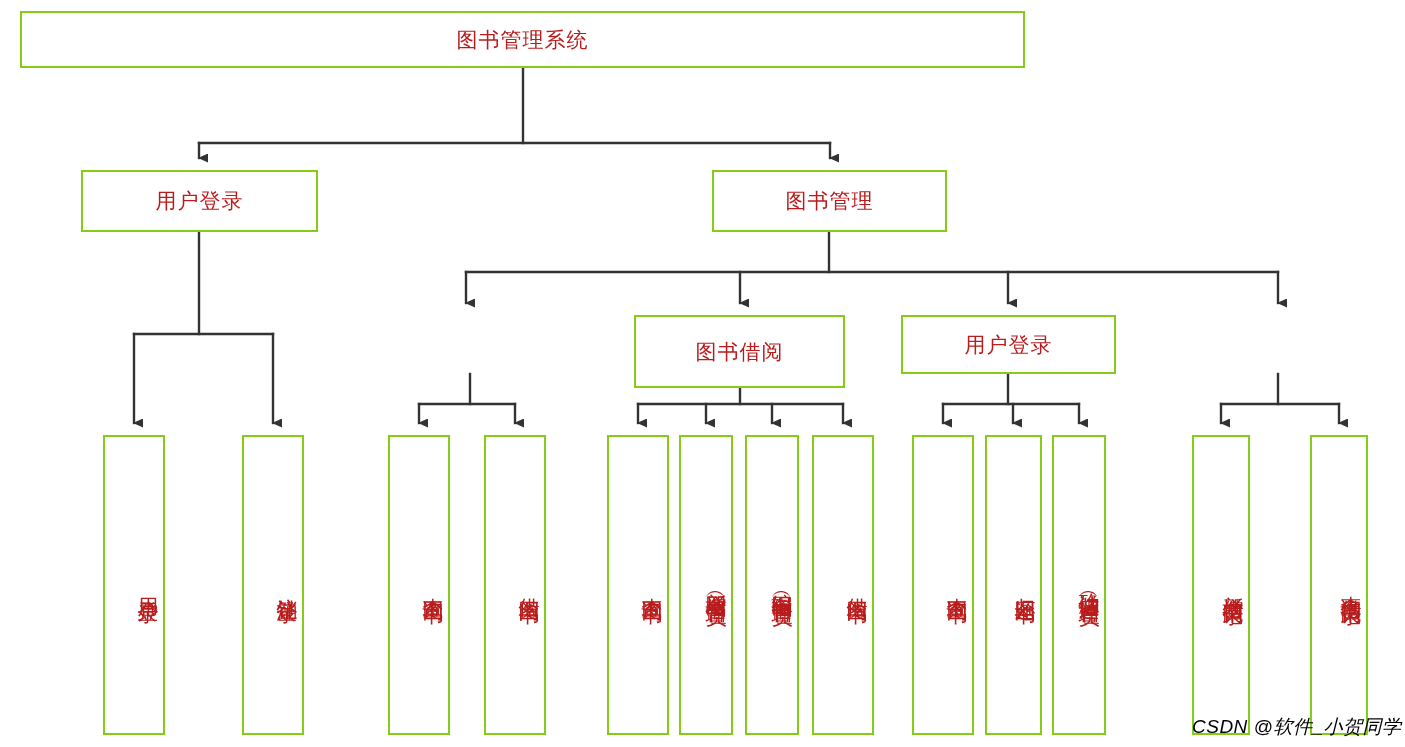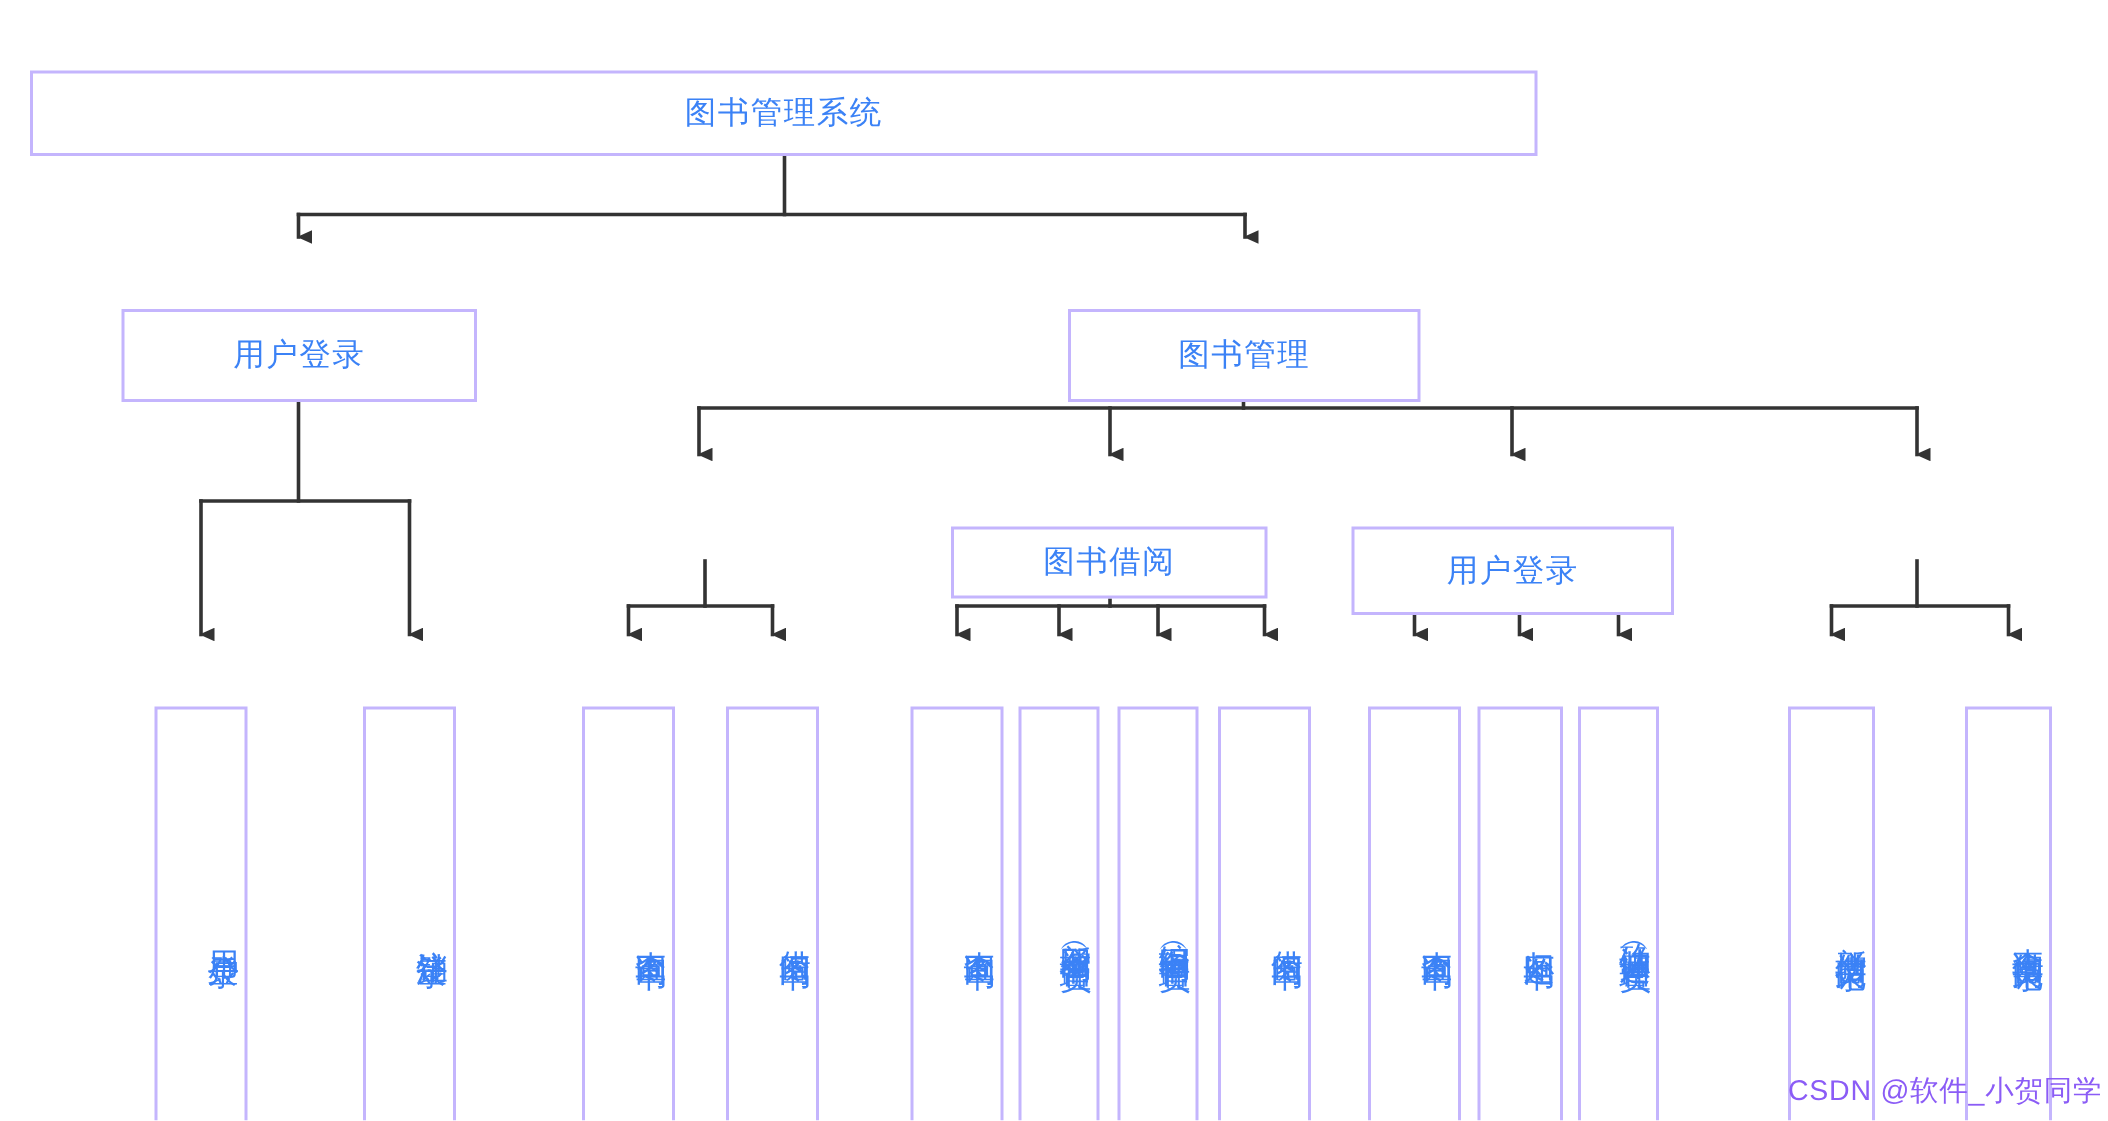--- a/index.html
+++ b/index.html
@@ -21,27 +21,26 @@
   #edges-layer {
     position: absolute;
     left: 0;
     top: 0;
     width: 1405px;
     height: 747px;
   }
   .node {
     position: absolute;
     box-sizing: border-box;
-    border: 2px solid #c4b5fd;
+    border: 2px solid #84cc16;
     background: #ffffff;
     display: flex;
     align-items: center;
     justify-content: center;
-    color: #3b82f6;
-    margin-top: 36px;
+    color: #b91c1c;
   }
   .node-h {
     font-size: 21px;
     letter-spacing: 1px;
     line-height: 1.2;
     white-space: nowrap;
   }
   .node-v {
     writing-mode: vertical-rl;
     text-orientation: upright;
@@ -54,23 +53,24 @@
     justify-content: center;
   }
   .node-v .vlabel {
     writing-mode: vertical-rl;
     text-orientation: upright;
     display: block;
   }
   .watermark {
     position: absolute;
     font-size: 19px;
-    color: #8b5cf6;
+    color: #000000;
     white-space: nowrap;
     letter-spacing: 0.5px;
+    font-style: italic;
   }
 </style>
 </head>
 <body>
 
 <div id="diagram-root">
 
   <svg id="edges-layer" viewBox="0 0 1405 747" xmlns="http://www.w3.org/2000/svg">
     <defs>
       <marker id="arrowhead" markerWidth="9" markerHeight="10" refX="4.5" refY="9" orient="auto" markerUnits="userSpaceOnUse">
@@ -137,21 +137,21 @@
     <span>图书管理系统</span>
   </div>
 
   <div class="node node-h" style="left:81px; top:170px; width:237px; height:62px;">
     <span>用户登录</span>
   </div>
   <div class="node node-h" style="left:712px; top:170px; width:235px; height:62px;">
     <span>图书管理</span>
   </div>
 
-  <div class="node node-h" style="left:634px; top:315px; width:211px; height:48px;">
+  <div class="node node-h" style="left:634px; top:315px; width:211px; height:73px;">
     <span>图书借阅</span>
   </div>
   <div class="node node-h" style="left:901px; top:315px; width:215px; height:59px;">
     <span>用户登录</span>
   </div>
 
   <div class="node node-v" style="left:103px; top:435px; width:62px; height:300px;">
     <span class="vlabel">用户登录</span>
   </div>
   <div class="node node-v" style="left:242px; top:435px; width:62px; height:300px;">

